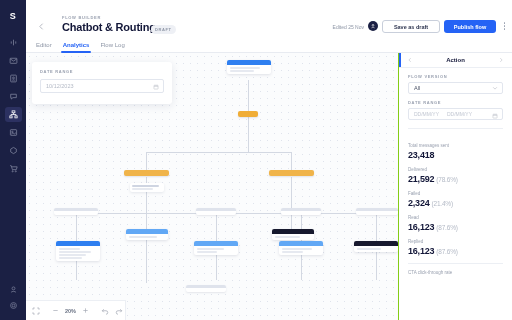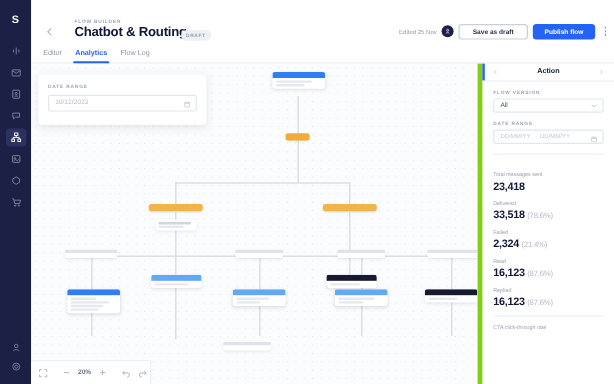--- a/index.html
+++ b/index.html
@@ -166,21 +166,21 @@
     background: #ffffff; border-top: 1px solid #eceff4; border-right: 1px solid #eceff4;
     display: flex; align-items: center; gap: 6px; padding: 0 6px;
   }
   .tb-btn { display: flex; align-items: center; justify-content: center; opacity: .6; }
   .zoom-val { font-size: 5.5px; color: #6b7385; font-weight: bold; }
   .tb-sep { width: 1px; height: 10px; background: #e6e9f0; }
 
   
   .panel {
     position: absolute; right: 0; top: 53px; width: 114px; bottom: 0;
-    background: #ffffff; border-left: 4px solid #84cc16;
+    background: #ffffff; border-left: 1px solid #84cc16;
   }
   .panel-head {
     position: relative; height: 15px; border-bottom: 1px solid #eceff4;
     display: flex; align-items: center; justify-content: center;
   }
   .panel-head::before {
     content: ""; position: absolute; left: 0; top: 0; bottom: 0; width: 2px;
     background: #2563f5;
   }
   .panel-title { font-size: 6px; font-weight: bold; color: #121638; }
@@ -482,21 +482,21 @@
     <div class="panel-divider" style="margin-top:8px;"></div>
 
     <div class="metrics">
       <div class="metric">
         <div class="metric-label">Total messages sent</div>
         <div class="metric-value">23,418</div>
       </div>
       <div class="metric">
         <div class="metric-label">Delivered</div>
         <div class="metric-value">
-          <span>33,518</span><span class="metric-pct">(78.6%)</span>
+          <span>21,592</span><span class="metric-pct">(78.6%)</span>
         </div>
       </div>
       <div class="metric">
         <div class="metric-label">Failed</div>
         <div class="metric-value">
           <span>2,324</span><span class="metric-pct">(21.4%)</span>
         </div>
       </div>
       <div class="metric">
         <div class="metric-label">Read</div>

